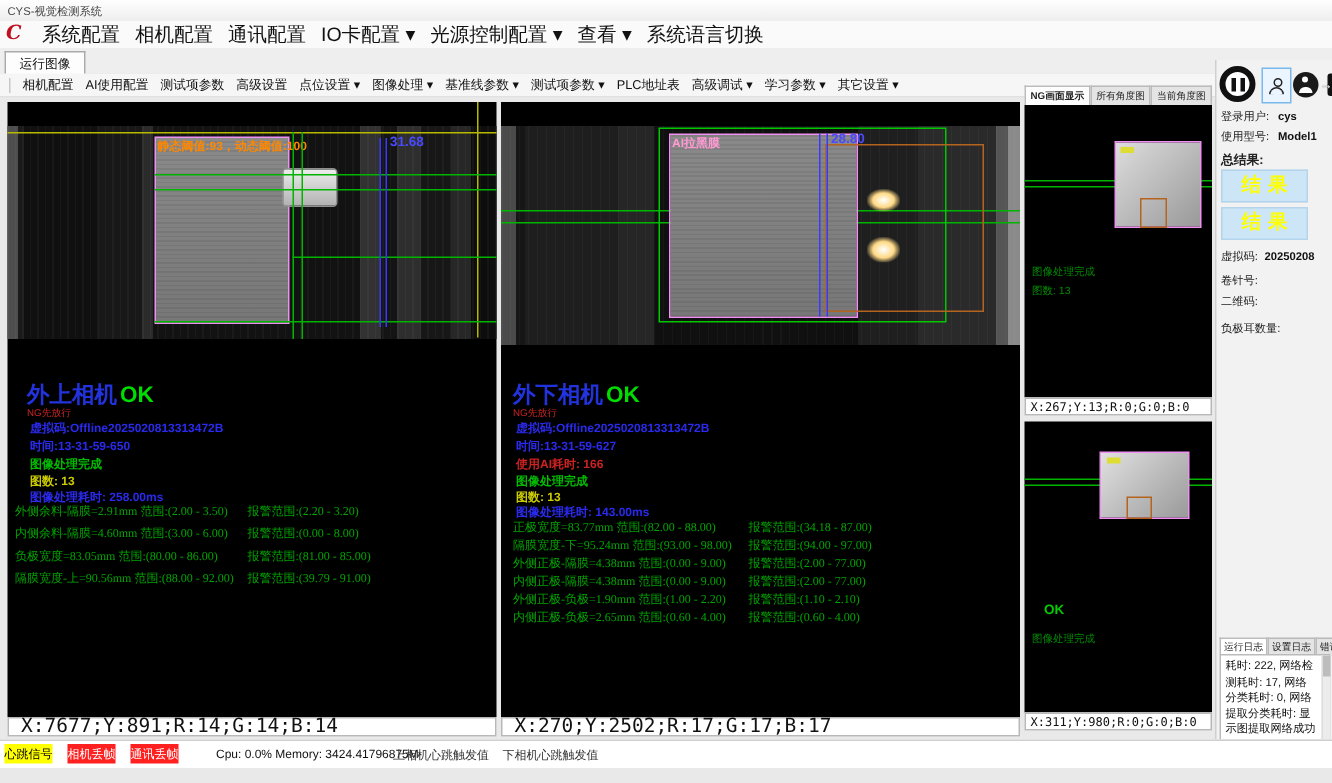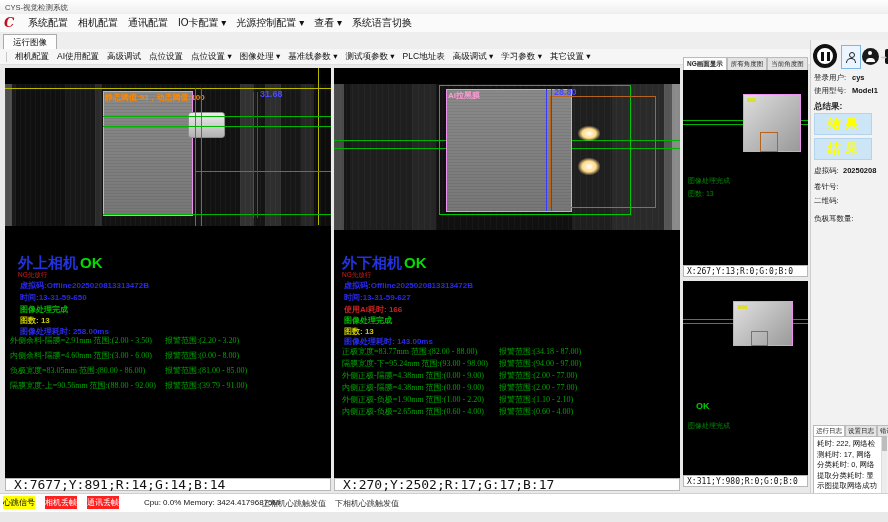--- a/index.html
+++ b/index.html
@@ -4,21 +4,21 @@
 <style>
   html,body{margin:0;padding:0;}
   body{width:888px;height:522px;position:relative;overflow:hidden;
        background:#e9e9e9;font-family:"Liberation Sans",sans-serif;-webkit-font-smoothing:none;}
   .abs{position:absolute;}
   
   .titlebar{left:0;top:0;width:888px;height:14px;background:linear-gradient(#fefefe,#eeeeee);border-bottom:1px solid #dcdcdc;}
   .titletext{left:5px;top:3px;font-size:7.5px;color:#444;}
   .menubar{left:0;top:14px;width:888px;height:18px;background:#fafafa;display:flex;align-items:center;}
   .logo{width:14px;height:14px;margin-left:4px;color:#c01020;font-family:"DejaVu Serif",serif;font-style:italic;font-weight:bold;font-size:13px;line-height:14px;}
-  .menuitem{font-size:10px;color:#111;margin-left:10px;white-space:nowrap;}
+  .menuitem{font-size:13px;color:#111;margin-left:10px;white-space:nowrap;}
   .tabstrip{left:0;top:32px;width:888px;height:17px;background:#eeeeee;border-bottom:1px solid #d5d5d5;}
   .tab-active{left:3px;top:2px;font-size:8.5px;color:#111;background:#fdfdfd;border:1px solid #aaa;border-bottom:none;padding:2px 9px 3px 9px;}
   .toolbar{left:0;top:49px;width:888px;height:15px;background:#f6f6f6;border-bottom:1px solid #e0e0e0;display:flex;align-items:center;}
   .toolitem{font-size:8.5px;color:#111;margin-left:8px;white-space:nowrap;}
   .toolsep{width:1px;height:10px;background:#c8c8c8;margin-left:6px;}
   
   .blackpanel{background:#000;}
   .statusbar{background:#ffffff;border:1px solid #b8b8b8;font-family:"DejaVu Sans Mono",monospace;font-size:13px;color:#111;line-height:12px;padding-left:8px;box-sizing:border-box;}
   
   .camimg-left{background:
@@ -104,22 +104,22 @@
 </div>
 
 <div class="abs tabstrip">
   <span class="abs tab-active">运行图像</span>
 </div>
 
 <div class="abs toolbar">
   <span class="toolsep"></span>
   <span class="toolitem">相机配置</span>
   <span class="toolitem">AI使用配置</span>
-  <span class="toolitem">高级调试</span>
-  <span class="toolitem">点位设置</span>
+  <span class="toolitem">测试项参数</span>
+  <span class="toolitem">高级设置</span>
   <span class="toolitem">点位设置 ▾</span>
   <span class="toolitem">图像处理 ▾</span>
   <span class="toolitem">基准线参数 ▾</span>
   <span class="toolitem">测试项参数 ▾</span>
   <span class="toolitem">PLC地址表</span>
   <span class="toolitem">高级调试 ▾</span>
   <span class="toolitem">学习参数 ▾</span>
   <span class="toolitem">其它设置 ▾</span>
 </div>
 

